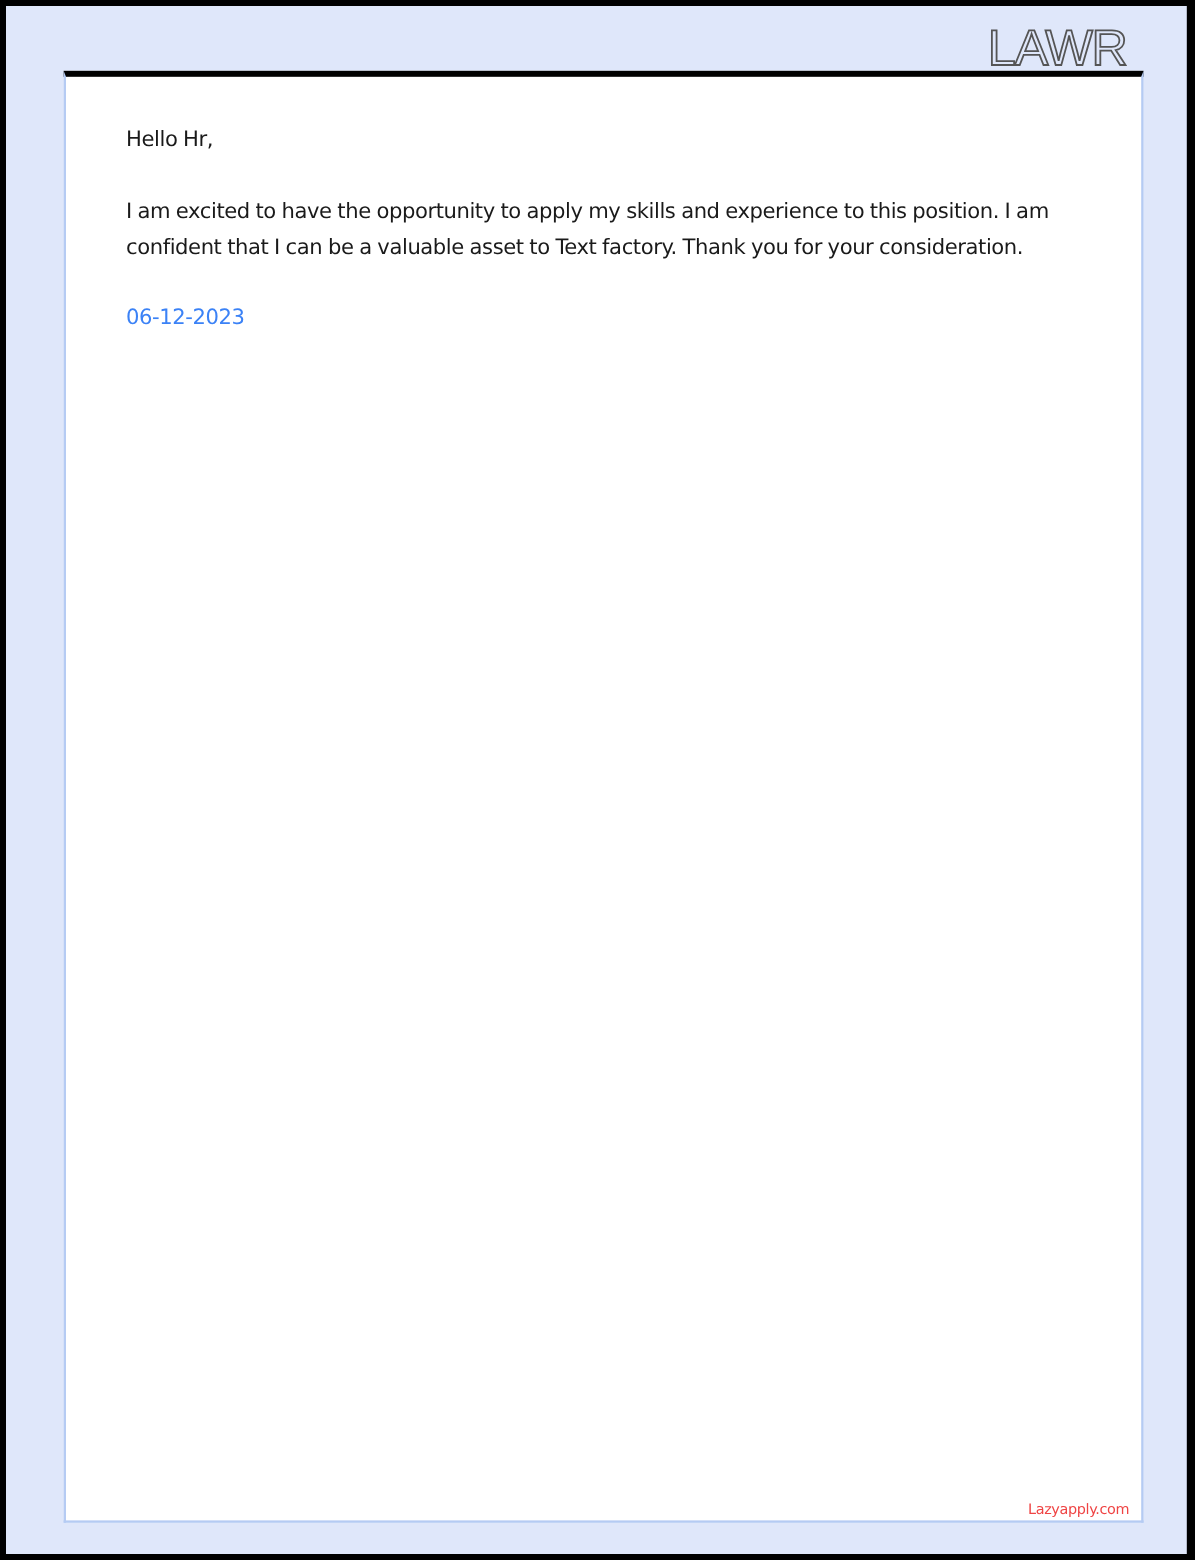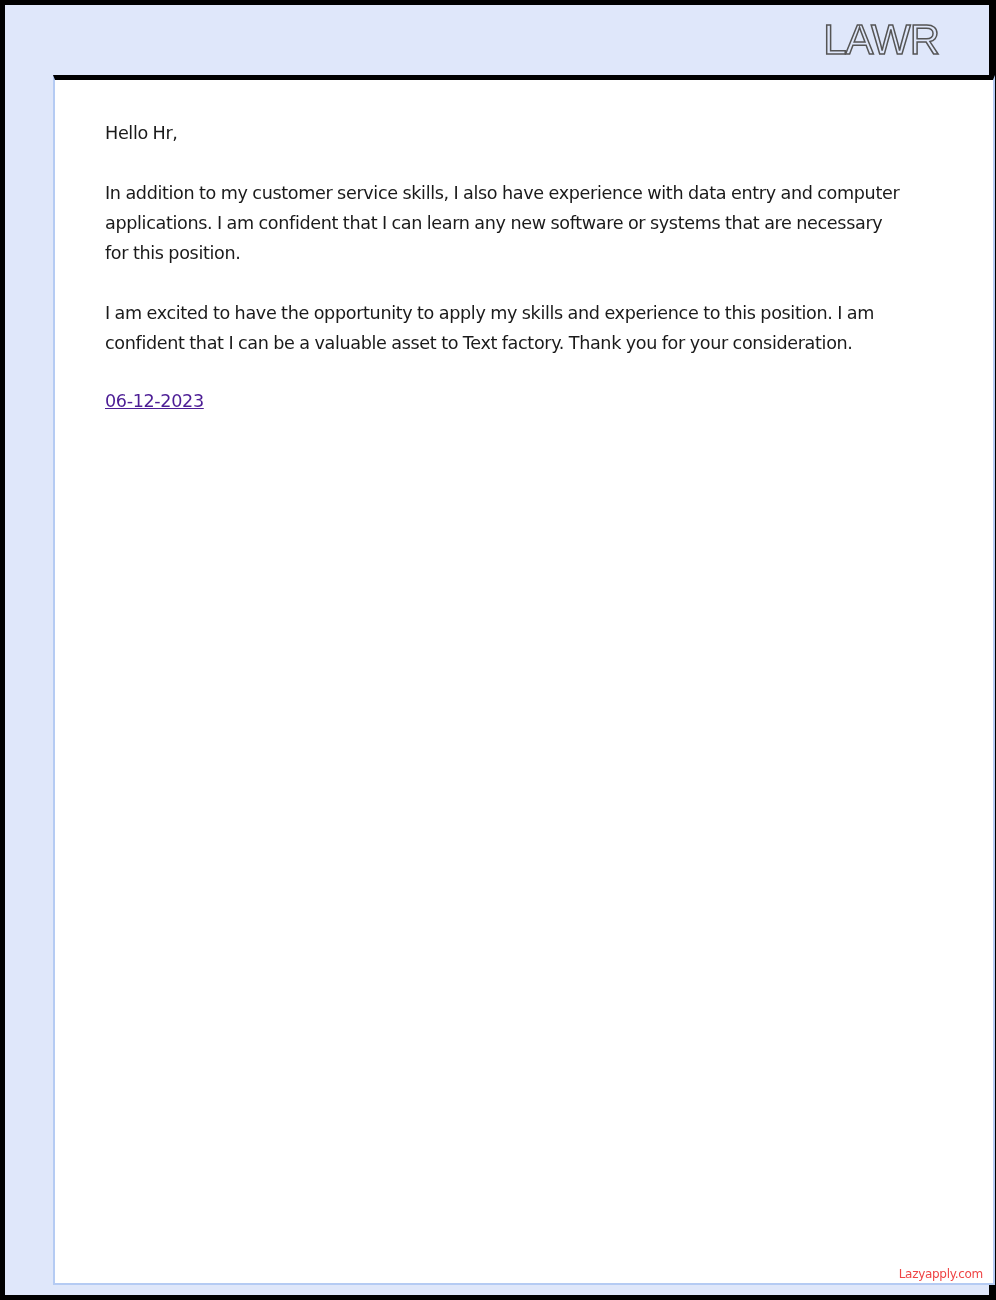--- a/index.html
+++ b/index.html
@@ -30,71 +30,68 @@
       font-size: 42px;
       line-height: 46px;
       color: #dfe7fa;
       -webkit-text-stroke: 1.5px #555555;
       letter-spacing: -1px;
       font-weight: normal;
     }
     .page {
       position: absolute;
       left: 48px;
-      top: 70px;
+      top: 54px;
       width: 896px;
       height: 1203px;
       background: #ffffff;
       border-top: 5px solid #000000;
       border-left: 2px solid #b5cbf3;
       border-right: 2px solid #b5cbf3;
       border-bottom: 2px solid #b5cbf3;
-      padding-left: 42px;
     }
     .letter {
       position: absolute;
       left: 50px;
       top: 38px;
       width: 800px;
       font-family: "DejaVu Sans", sans-serif;
       font-size: 17.6px;
       line-height: 30px;
       color: #1a1a1a;
       letter-spacing: -0.35px;
       word-spacing: -0.5px;
     }
     .letter p {
       margin: 0 0 30px 0;
     }
     .letter p.last {
       margin-bottom: 28px;
     }
     .date {
-      color: #4c1d95;
+      color: #3b82f6;
       margin: 0;
-      text-decoration: underline;
     }
     .footer {
       position: absolute;
       right: 10px;
       bottom: 2px;
       font-family: "DejaVu Sans", sans-serif;
       font-size: 12px;
       color: #ef4444;
       letter-spacing: -0.3px;
     }
   </style>
 </head>
 <body>
 
 <div class="frame">
   <div class="logo">LAWR</div>
 
   <div class="page">
     <div class="letter">
       <p>Hello Hr,</p>
-      <p>In addition to my customer service skills, I also have experience with data entry and computer applications. I am confident that I can learn any new software or systems that are necessary for this position.</p>
       <p class="last">I am excited to have the opportunity to apply my skills and experience to this position. I am confident that I can be a valuable asset to Text factory. Thank you for your consideration.</p>
       <p class="date">06-12-2023</p>
     </div>
     <div class="footer">Lazyapply.com</div>
   </div>
 </div>
 
 </body></html>

